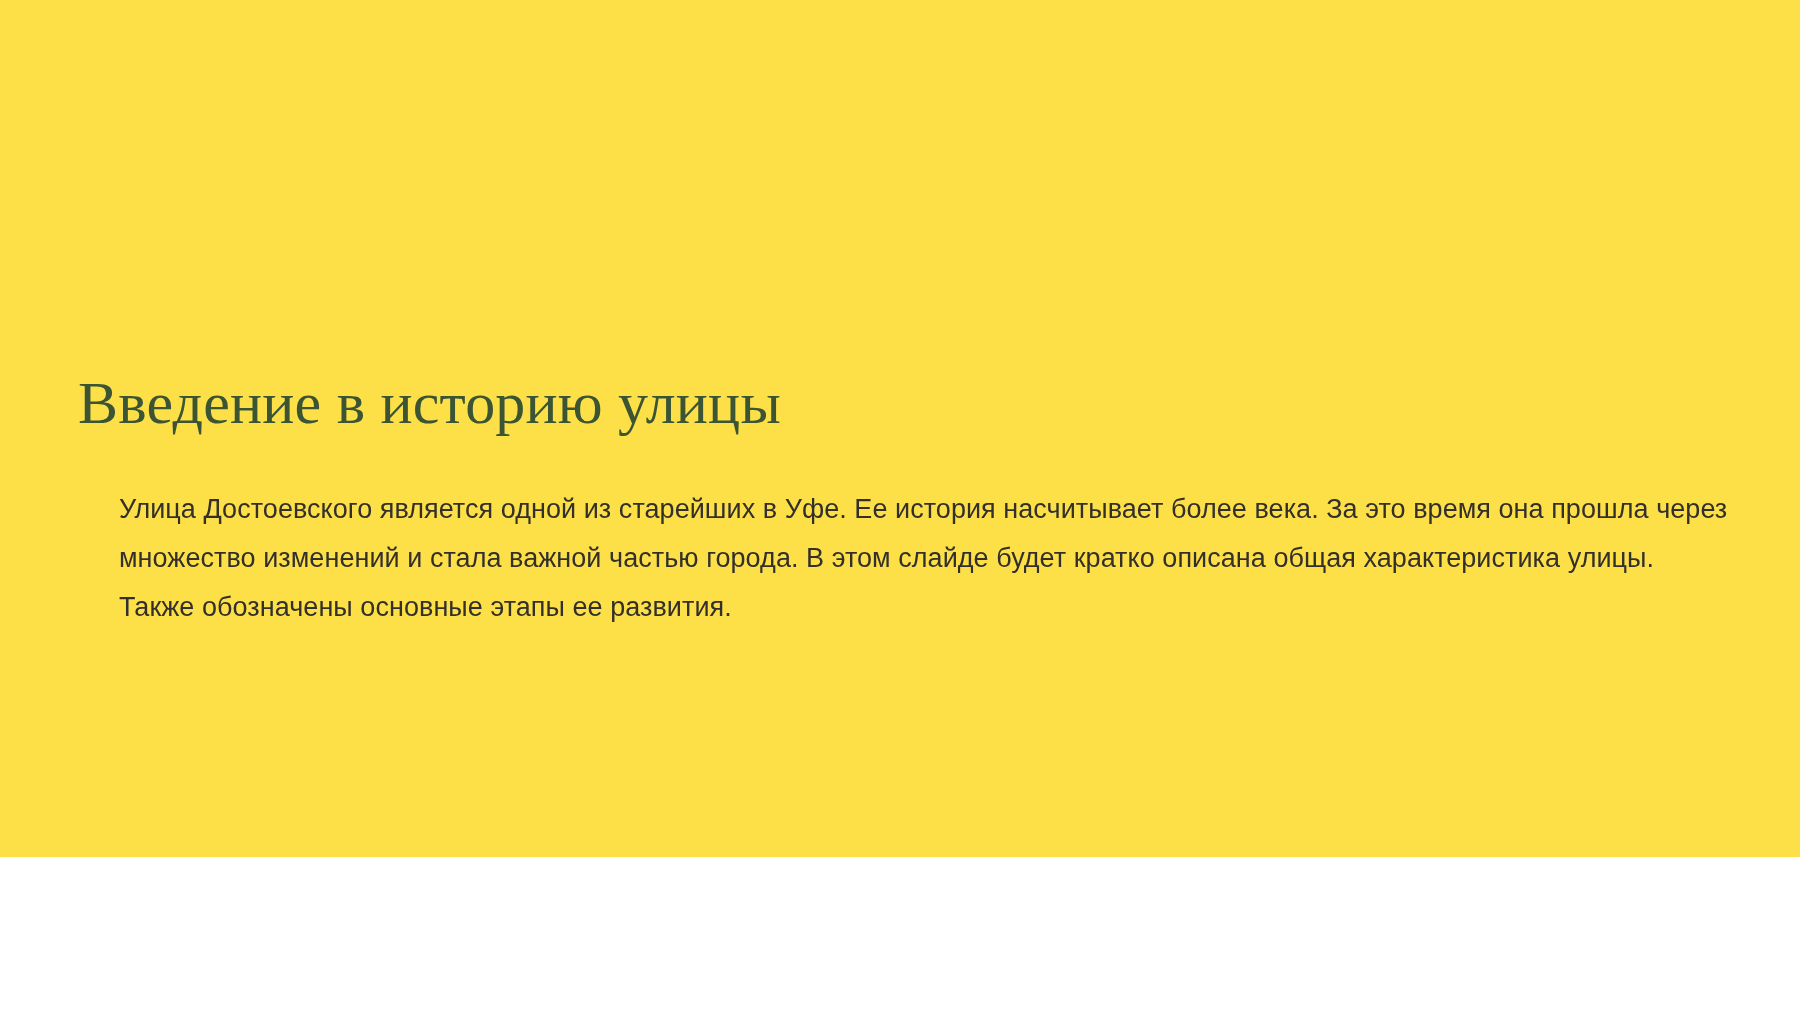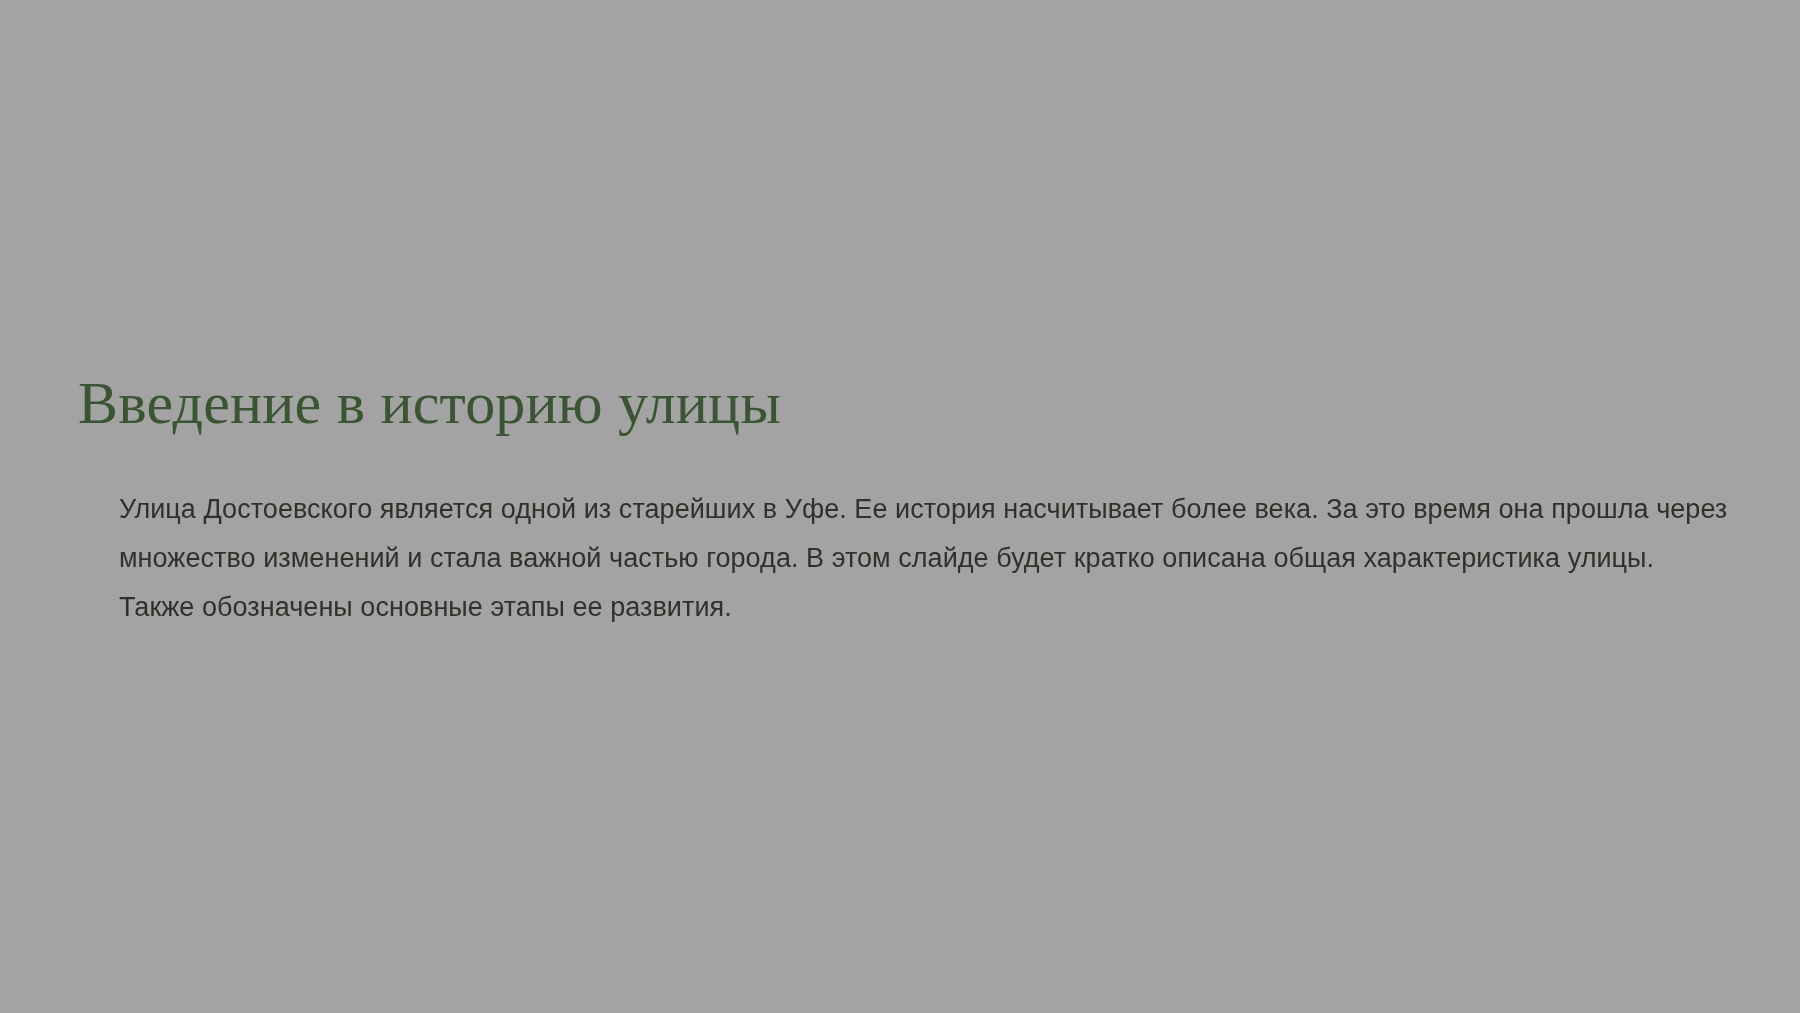--- a/index.html
+++ b/index.html
@@ -11,22 +11,22 @@
   body {
     width: 1800px;
     height: 1013px;
     overflow: hidden;
     font-family: "Liberation Sans", sans-serif;
   }
 
   .slide {
     position: relative;
     width: 1800px;
-    height: 1013px;
-    background: #a3a3a3;
+    height: 857px;
+    background: #fde047;
     box-sizing: border-box;
   }
 
   .slide-content {
     position: absolute;
     left: 78px;
     top: 370px;
     width: 1650px;
   }
 

